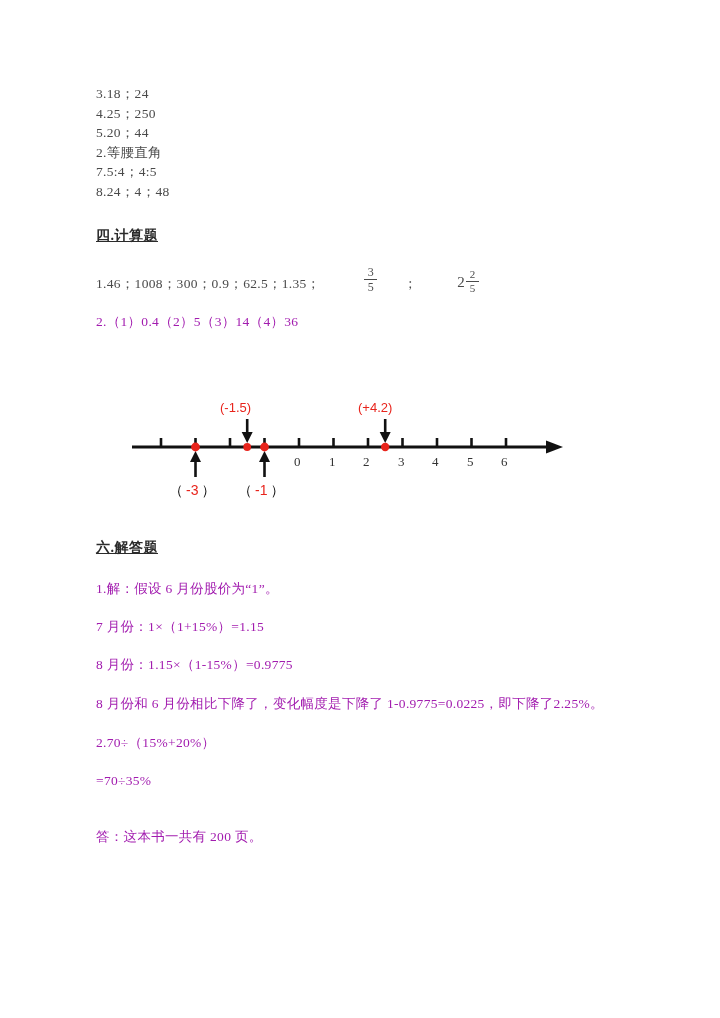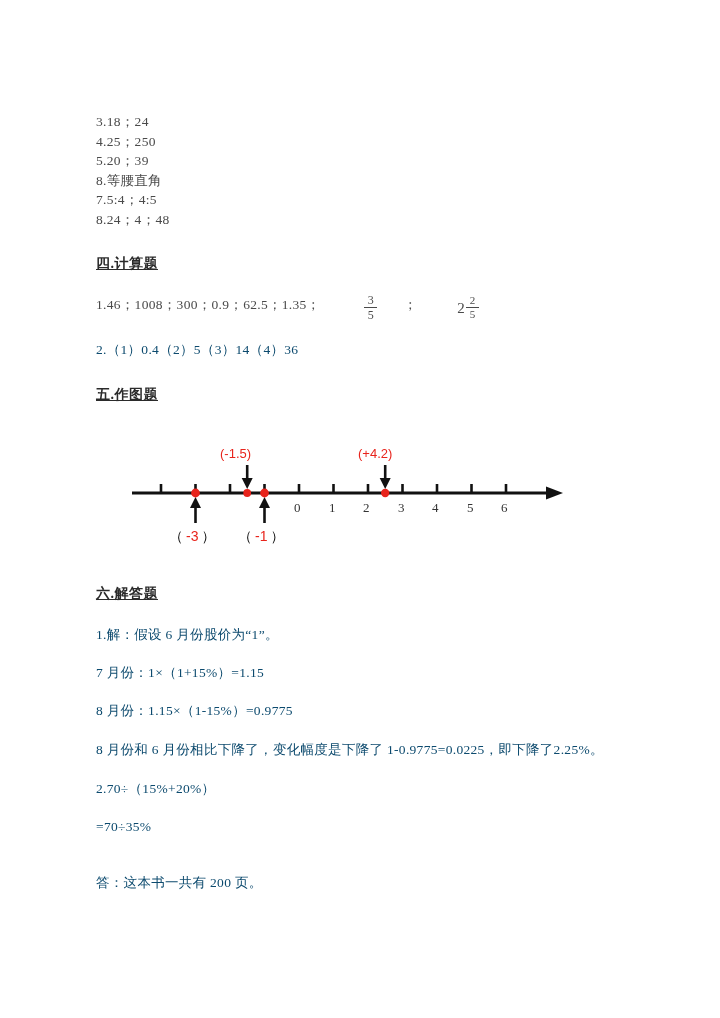--- a/index.html
+++ b/index.html
@@ -12,21 +12,20 @@
     height: 1018px;
     position: relative;
     font-family: "Liberation Serif", "DejaVu Serif", serif;
     color: #3a3a3a;
     overflow: hidden;
   }
   .page {
     position: absolute;
     inset: 0;
     background: #ffffff;
-    margin-top: 28px;
   }
   .content {
     position: absolute;
     left: 96px;
     top: 84px;
     width: 560px;
   }
 
   
   .ans-list {
@@ -46,38 +45,38 @@
     font-weight: bold;
     color: #2b2b2b;
     letter-spacing: 0.5px;
     text-decoration: underline;
   }
 
   
   .para {
     font-size: 13.5px;
     line-height: 20px;
-    color: #0c4a6e;
+    color: #a21caf;
     letter-spacing: 0.3px;
   }
   .para.wide {
     width: 516px;
     line-height: 22px;
   }
 
   
   .gap-sec   { height: 26px; }
   .gap-head  { height: 22px; }
   .gap-para  { height: 18px; }
   .gap-small { height: 12px; }
 
   
   .calc-row {
     display: flex;
-    align-items: flex-start;
+    align-items: flex-end;
     font-size: 13.5px;
     color: #4a4a4a;
     line-height: 20px;
     letter-spacing: 0.3px;
   }
   .calc-row .sp-a { display: inline-block; width: 44px; }
   .calc-row .sp-b { display: inline-block; width: 26px; }
   .calc-row .sp-c { display: inline-block; width: 40px; }
 
   .frac {
@@ -139,22 +138,22 @@
 </style>
 </head>
 <body>
 
 <div class="page">
   <div class="content">
 
     <div class="ans-list">
       <div class="ans-line">3.18；24</div>
       <div class="ans-line">4.25；250</div>
-      <div class="ans-line">5.20；39</div>
-      <div class="ans-line">8.等腰直角</div>
+      <div class="ans-line">5.20；44</div>
+      <div class="ans-line">2.等腰直角</div>
       <div class="ans-line">7.5:4；4:5</div>
       <div class="ans-line">8.24；4；48</div>
     </div>
 
     <div class="gap-sec"></div>
 
     <div class="sec-head">四.计算题</div>
 
     <div class="gap-head"></div>
 
@@ -178,21 +177,20 @@
         </span>
       </span>
     </div>
 
     <div class="gap-para"></div>
 
     <div class="para">2.（1）0.4（2）5（3）14（4）36</div>
 
     <div class="gap-sec"></div>
 
-    <div class="sec-head">五.作图题</div>
 
     <div class="gap-head"></div>
 
 
     <div class="gap-head"></div>
 
     <div class="figure">
       <svg width="470" height="125" viewBox="0 0 470 125">
 
         <line x1="10" y1="45" x2="424" y2="45" stroke="#111111" stroke-width="3.2"></line>

